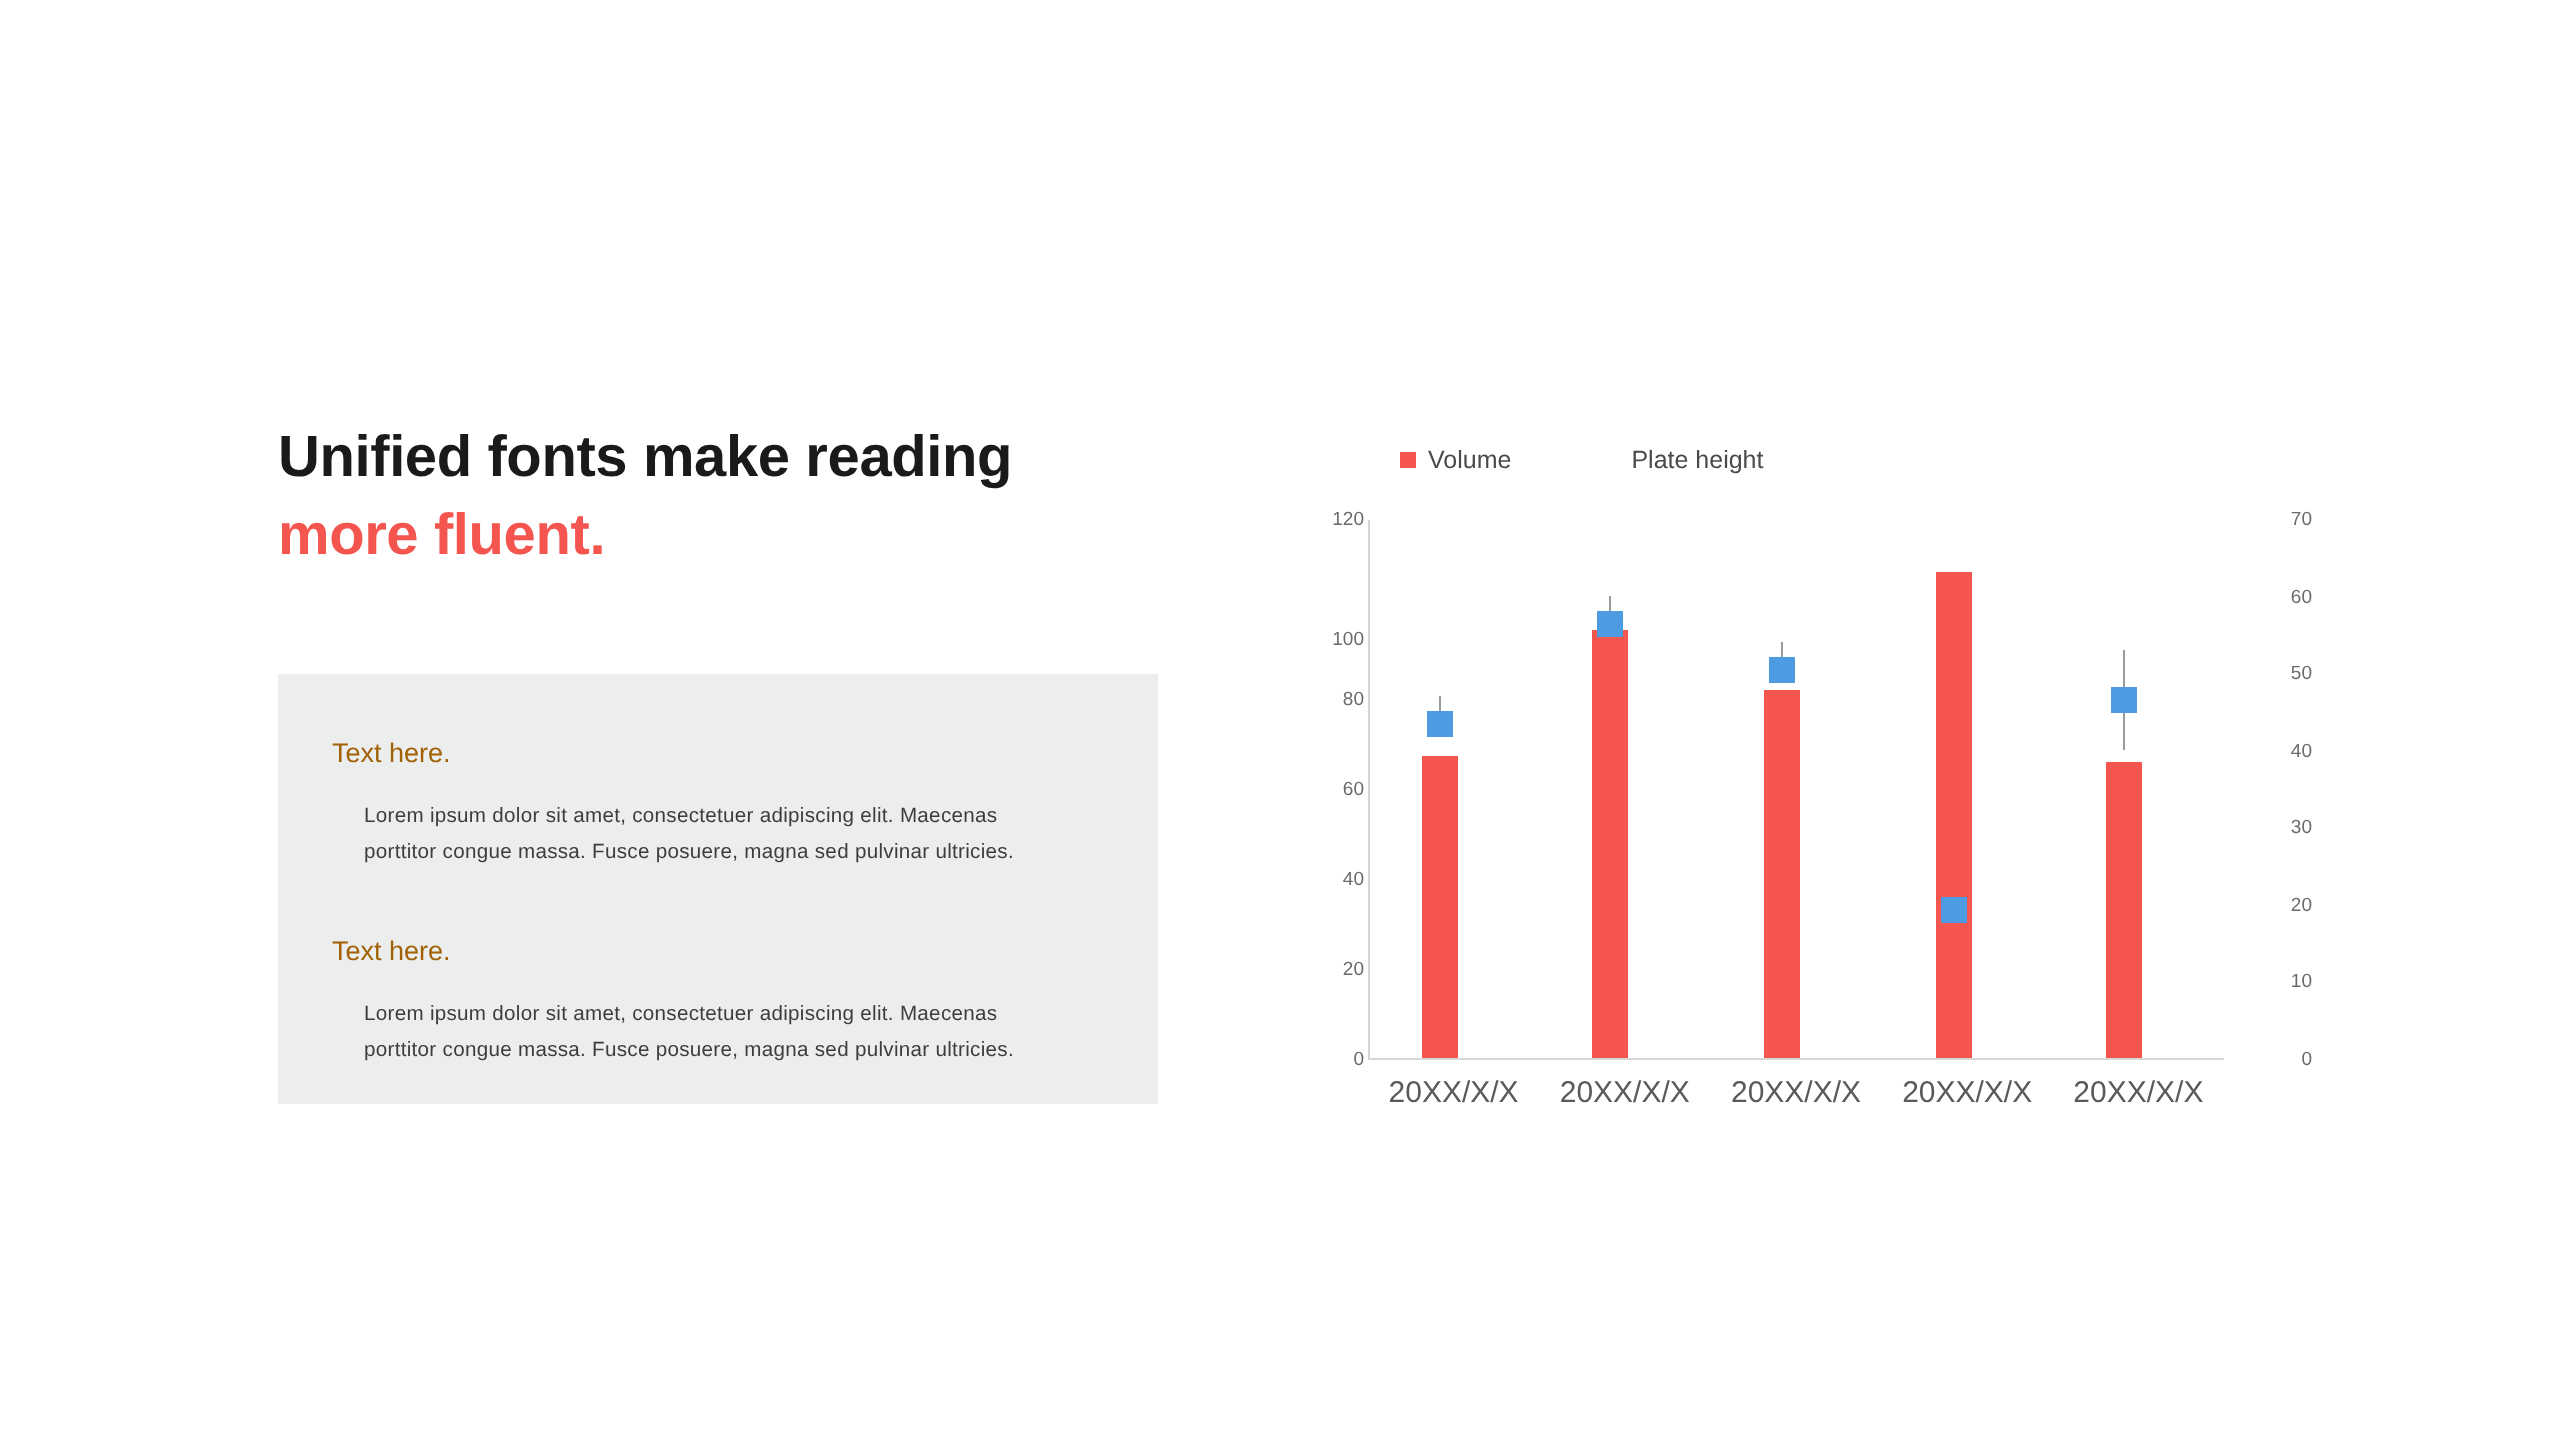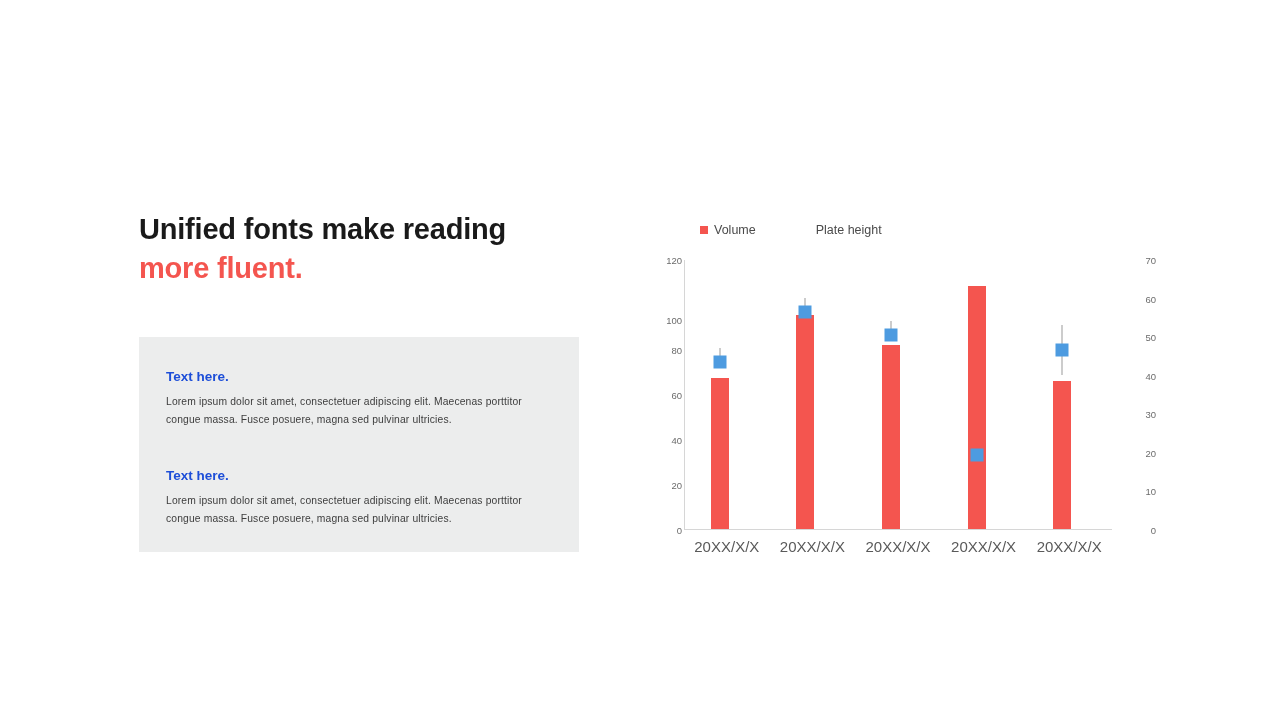--- a/index.html
+++ b/index.html
@@ -31,26 +31,26 @@
   #gray-panel {
     position: absolute;
     left: 139px; top: 337px;
     width: 440px; height: 215px;
     background: #eceded;
   }
   .block { position: absolute; left: 27px; width: 380px; }
   .block.b1 { top: 32px; }
   .block.b2 { top: 131px; }
   .block-title {
-    font-size: 13.5px; font-weight: bold; color: #1d4ed8;
+    font-size: 13.5px; font-weight: normal; color: #a16207;
     margin: 0 0 9px 0;
   }
   .block-body {
     font-size: 10.3px; color: #3d3d3d; line-height: 1.75;
-    margin: 0; letter-spacing: 0.15px;
+    margin: 16px; letter-spacing: 0.15px;
   }
 
   
   #chart-area {
     position: absolute;
     left: 648px; top: 205px;
     width: 500px; height: 360px;
   }
   #legend {
     position: absolute; left: 28px; top: 18px;

